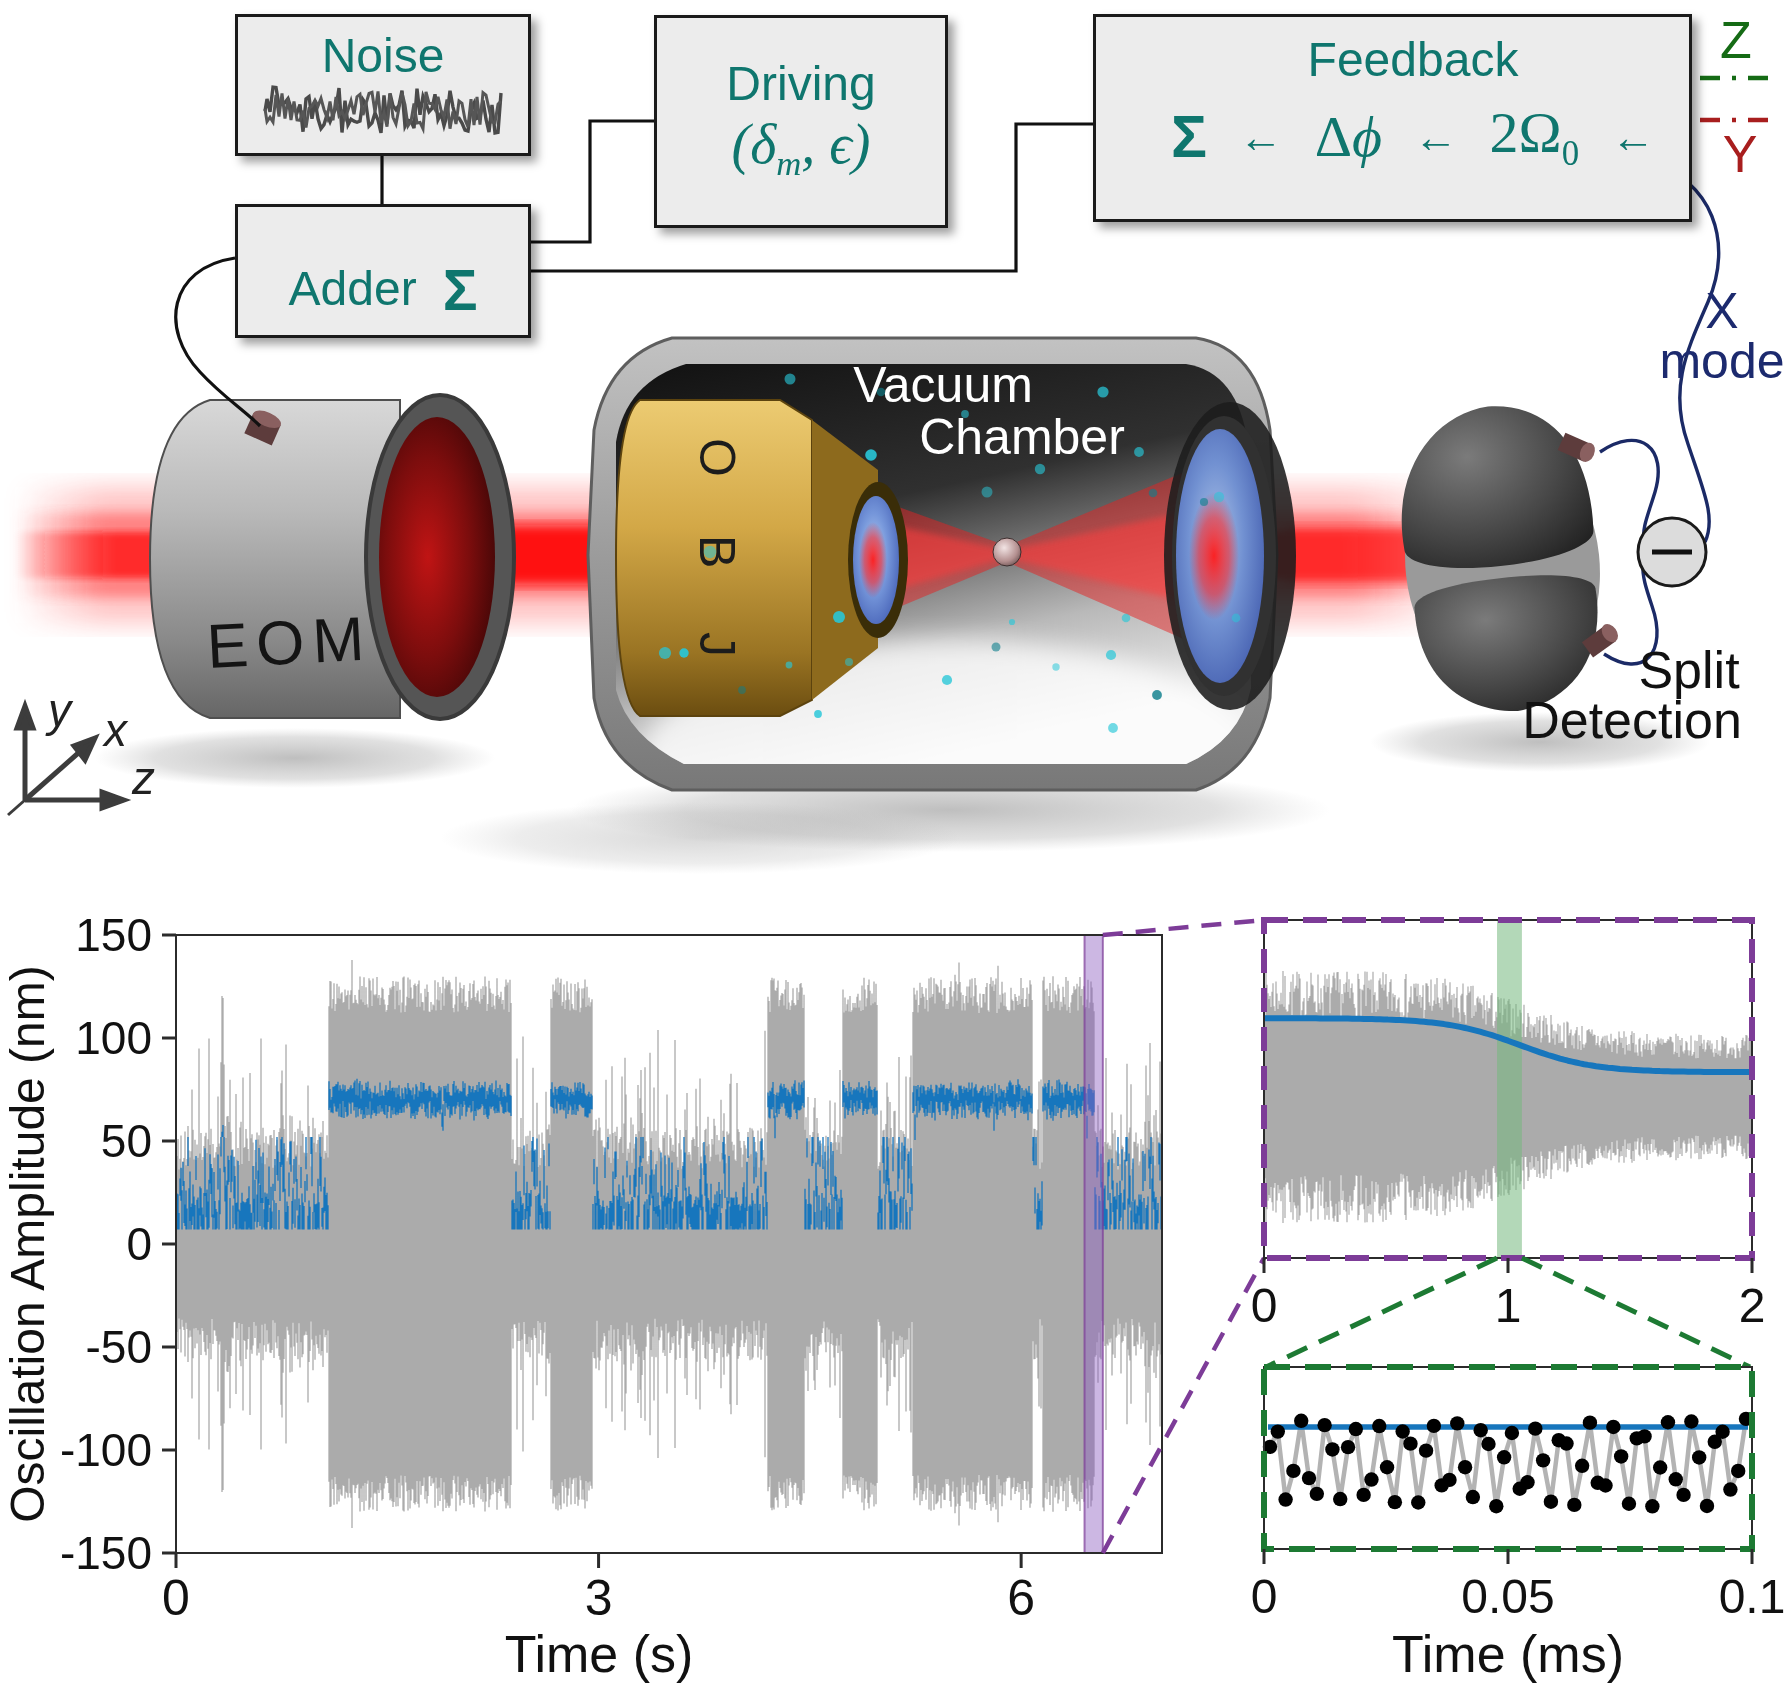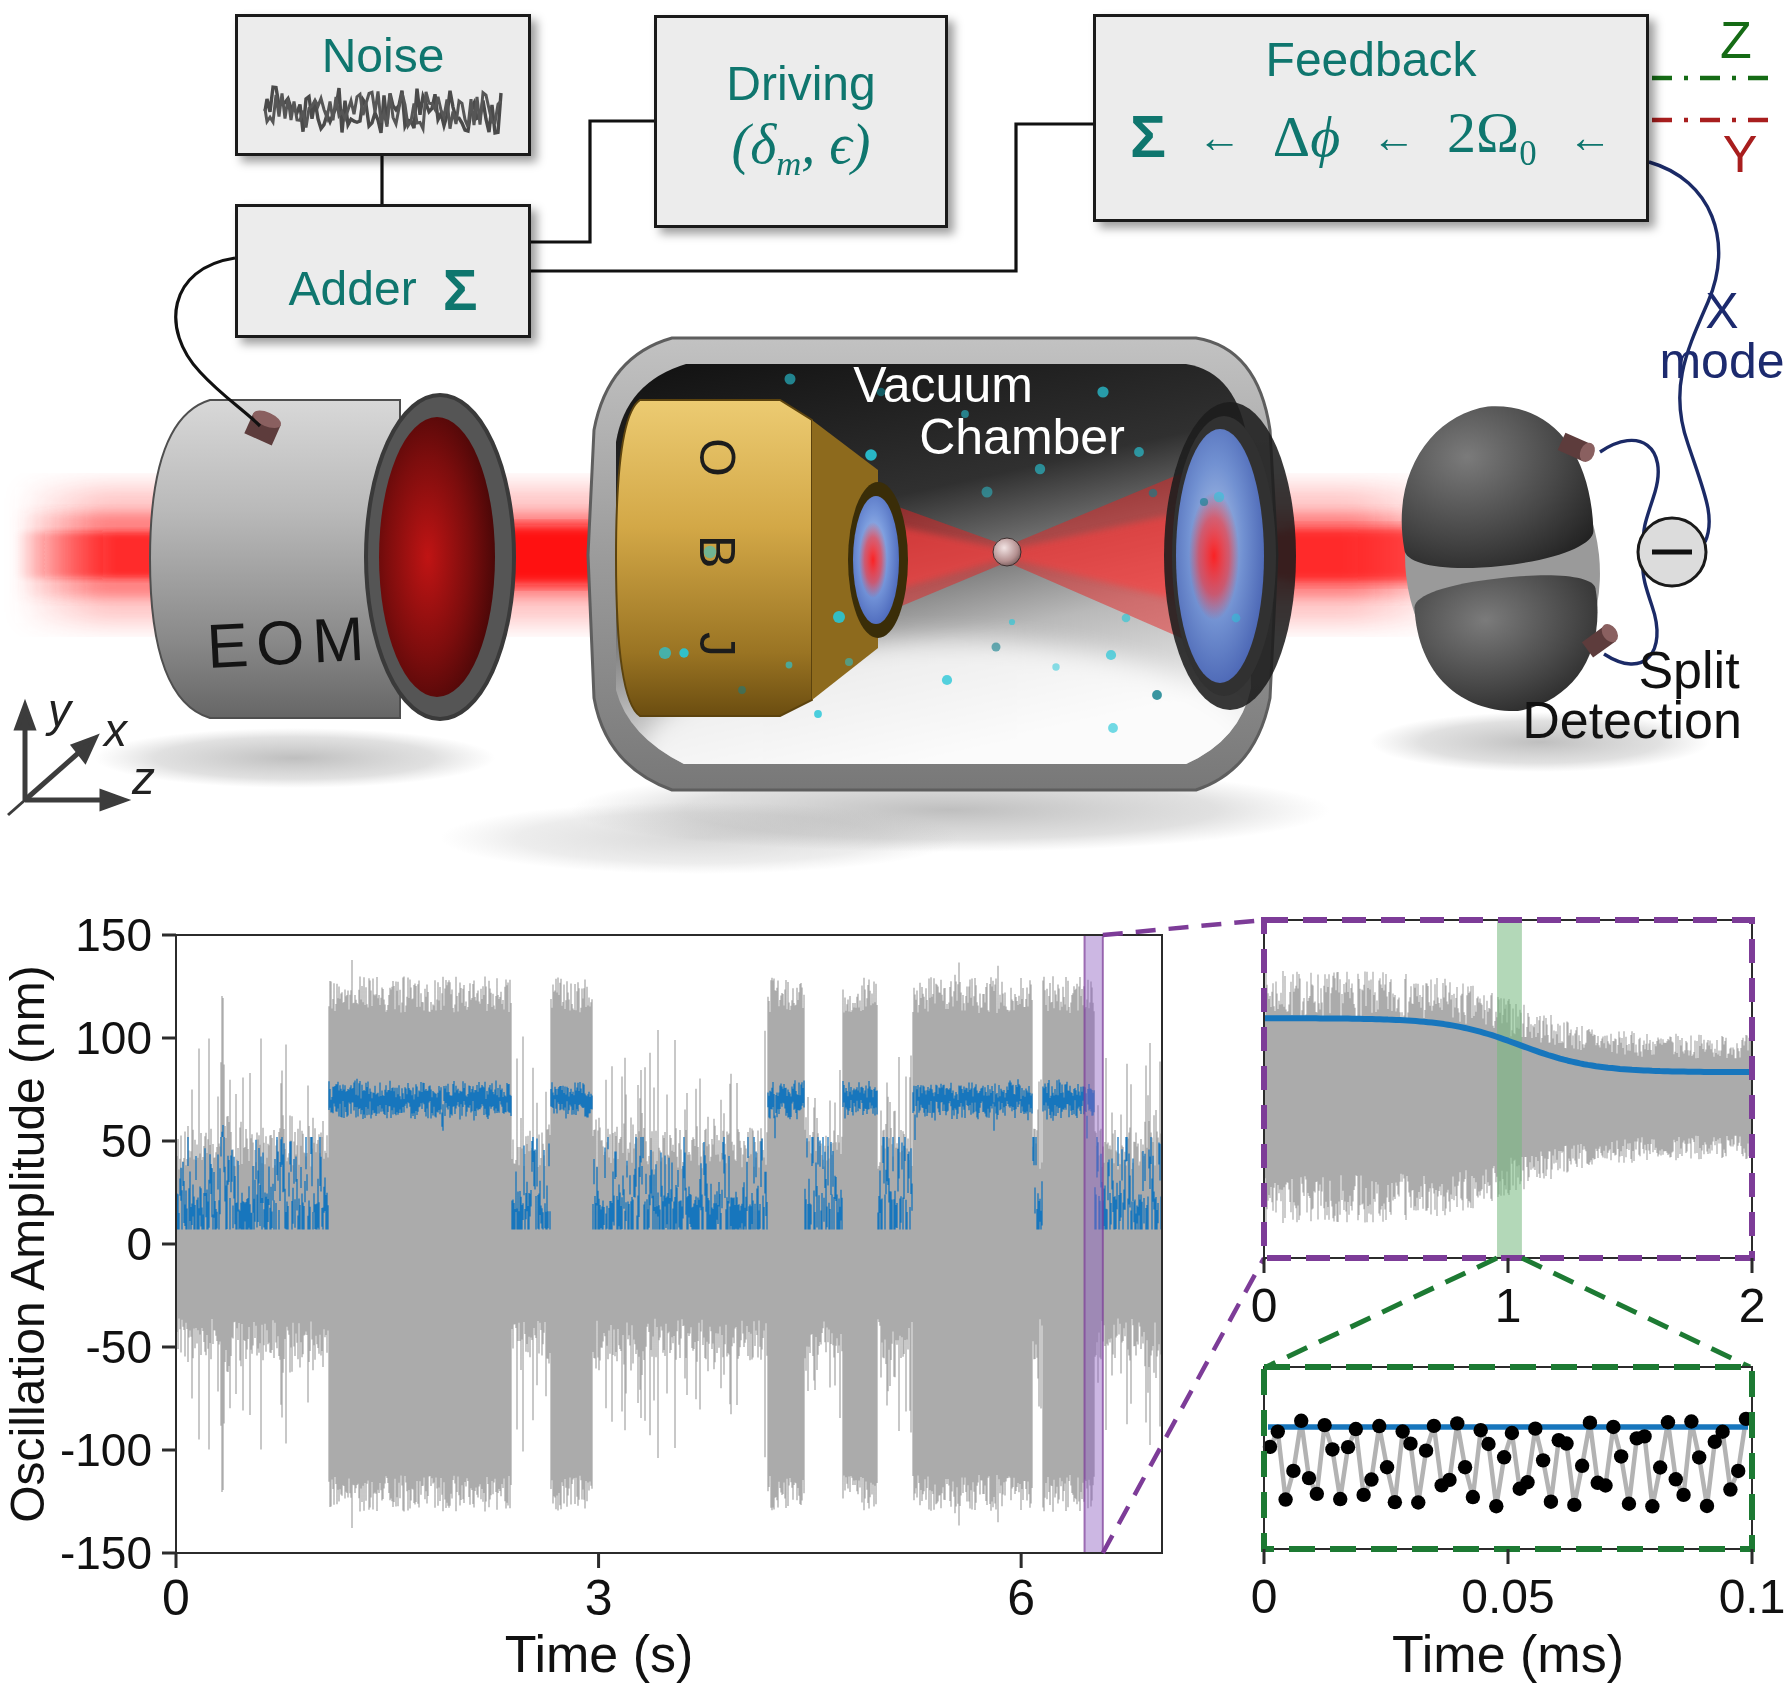--- a/index.html
+++ b/index.html
@@ -394,21 +394,21 @@
   </div>
 </div>
 
 <div class="dbox" style="left:654px;top:15px;width:288px;height:207px;gap:2px;">
   <div class="title">Driving</div>
   <div class="mathline">
     <span>(δ</span><sub>m</sub><span>, ϵ)</span>
   </div>
 </div>
 
-<div class="dbox" style="left:1093px;top:14px;width:556px;height:208px;justify-content:flex-start;padding-top:18px;box-sizing:border-box;">
+<div class="dbox" style="left:1093px;top:14px;width:599px;height:208px;justify-content:flex-start;padding-top:18px;box-sizing:border-box;padding-left:41px;">
   <div class="title">Feedback</div>
   <div class="fb-row">
     <span class="fb-sigma">Σ</span>
     <span class="fb-arrow">←</span>
     <span class="fb-math"><span>Δ</span><span class="it">ϕ</span></span>
     <span class="fb-arrow">←</span>
     <span class="fb-math"><span>2Ω</span><sub>0</sub></span>
     <span class="fb-arrow">←</span>
   </div>
 </div>

